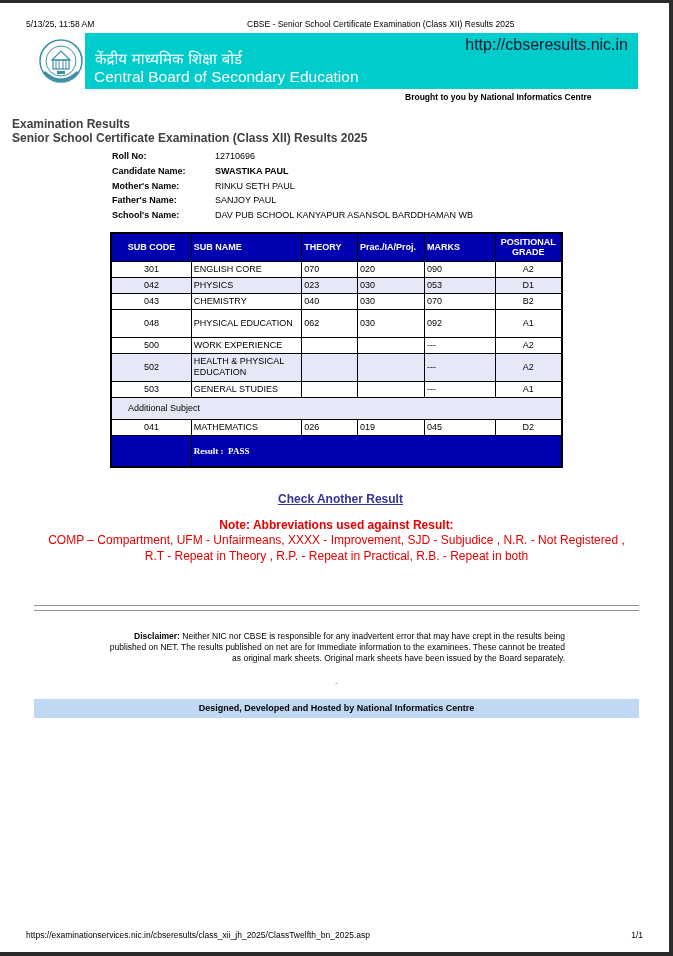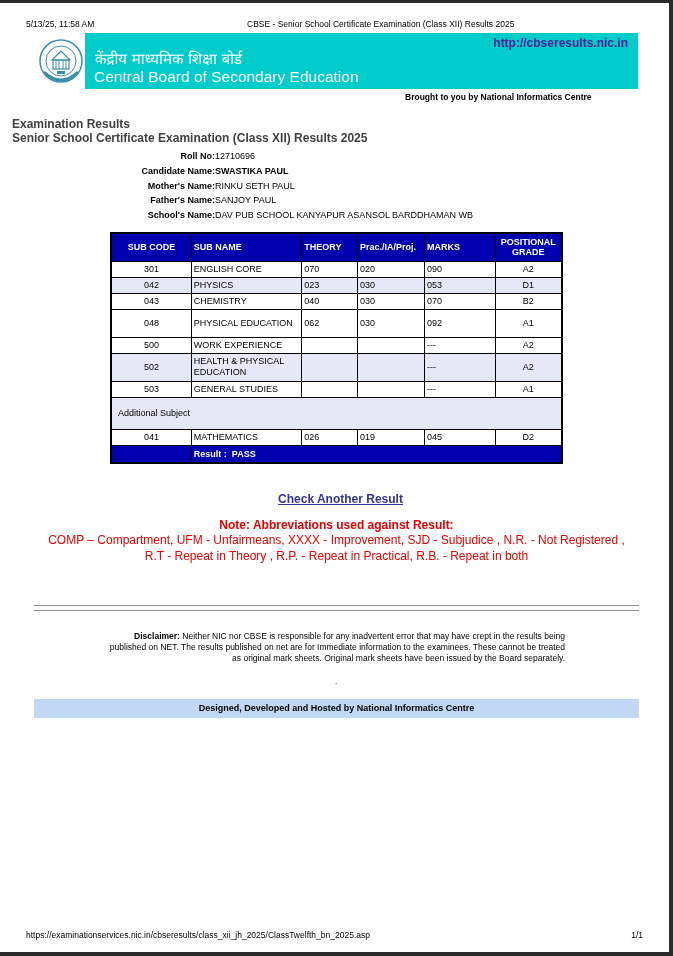--- a/index.html
+++ b/index.html
@@ -17,21 +17,21 @@
   .print-header .title { position: absolute; left: 221px; top: 0; }
   .logo {
     position: absolute; left: 38px; top: 35px; width: 46px; height: 50px;
   }
   .banner {
     position: absolute; left: 85px; top: 30px; width: 553px; height: 56px;
     background: #00cccc;
   }
   .banner .url {
     position: absolute; right: 10px; top: 3px;
-    color: #4c1d95; font-weight: bold; font-size: 12px;
+    color: #0f172a; font-weight: normal; font-size: 16px;
   }
   .banner .hindi {
     position: absolute; left: 10px; top: 15px;
     color: #ffffff; font-size: 15px; font-family: "DejaVu Sans", sans-serif;
   }
   .banner .english {
     position: absolute; left: 9px; top: 35px;
     color: #ffffff; font-size: 15.5px;
   }
   .brought {
@@ -41,43 +41,43 @@
   .exam-title {
     position: absolute; left: 12px; width: 669px; 
     color: #404040; font-weight: bold;
   }
   .exam-title.t1 { top: 114px; font-size: 12px; }
   .exam-title.t2 { top: 128px; font-size: 12px; }
   .info {
     position: absolute; left: 112px; top: 146px; font-size: 9px;
   }
   .info .row { height: 14.7px; display: flex; align-items: center; }
-  .info .lbl { width: 103px; font-weight: bold; text-align: right; }
+  .info .lbl { width: 103px; font-weight: bold; }
   .info .val { }
   .info .val.bold { font-weight: bold; }
 
   table.marks {
     position: absolute; left: 110px; top: 229px; width: 453px;
     border-collapse: collapse; font-size: 9px;
     border: 2px solid #000;
   }
   table.marks th, table.marks td {
     border: 1.5px solid #000; padding: 1px 2px; vertical-align: middle;
   }
   table.marks thead th {
     background: #0000b0; color: #fff; font-weight: bold; height: 28px;
     text-align: left; font-size: 9px;
   }
   table.marks thead th.c { text-align: center; }
   table.marks td { height: 16px; }
   table.marks td.c { text-align: center; }
   table.marks tr.alt td { background: #e6e8f8; }
   table.marks tr.tall td { height: 28px; line-height: 11px; }
-  table.marks tr.addl td { background: #e6e8f8; height: 32px; padding-left: 6px; }
-  table.marks tr.result td { background: #0000b0; color: #fff; font-weight: bold; height: 18px; }
+  table.marks tr.addl td { background: #e6e8f8; height: 22px; padding-left: 16px; }
+  table.marks tr.result td { background: #0000b0; color: #fff; font-weight: bold; height: 32px; font-family: Liberation Serif, serif; }
 
   .check-link {
     position: absolute; left: 4px; width: 673px; top: 489px; text-align: center;
     font-size: 12px; font-weight: bold; color: #333399; text-decoration: underline;
   }
   .note {
     position: absolute; left: 38px; width: 597px; text-align: center; color: #e60000;
     font-size: 12px; line-height: 15.5px;
   }
   .note.head { top: 515px; font-weight: bold; }

